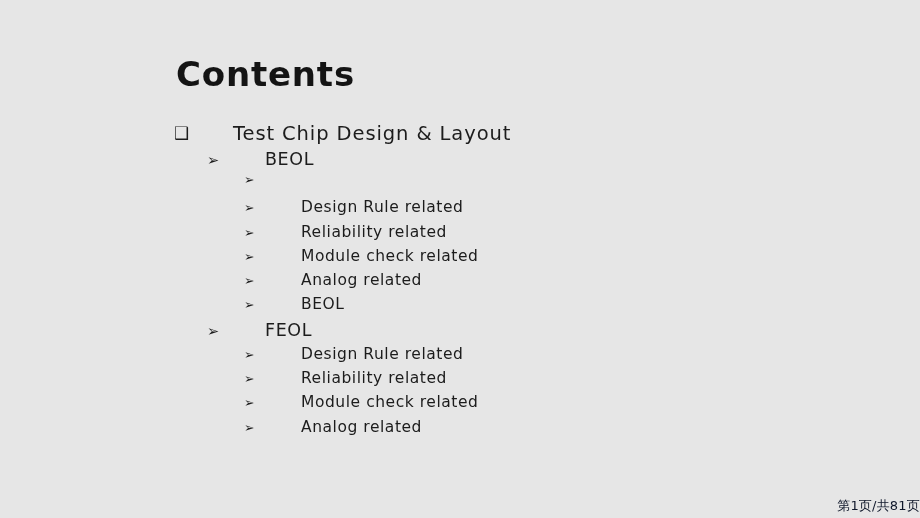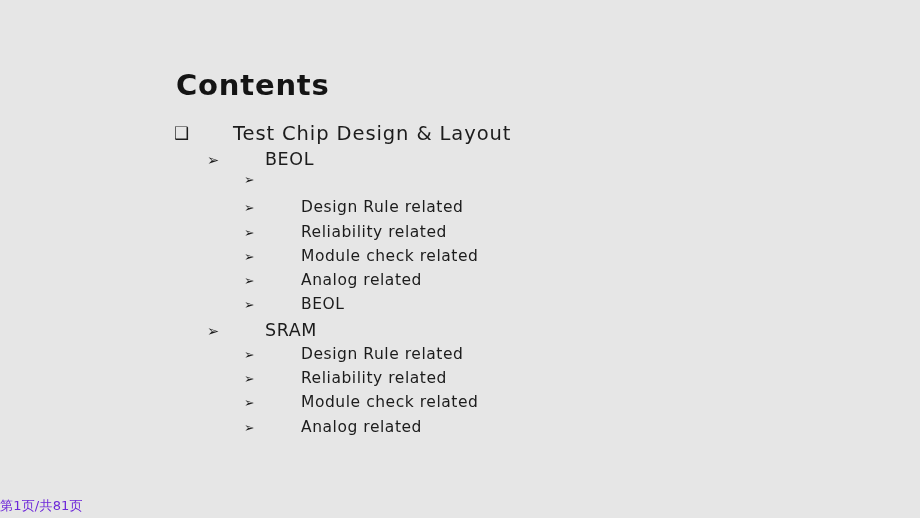--- a/index.html
+++ b/index.html
@@ -17,22 +17,22 @@
 
   .slide {
     position: absolute;
     inset: 0;
   }
 
   
   .slide-title {
     position: absolute;
     left: 176px;
-    top: 70px;
-    font-size: 29px;
+    top: 56px;
+    font-size: 34px;
     font-weight: bold;
     color: #141414;
     letter-spacing: 0.8px;
     line-height: 1.1;
     white-space: nowrap;
   }
 
   
   .outline {
     position: absolute;
@@ -99,23 +99,23 @@
     font-size: 12.5px;
     line-height: 1;
   }
 
   
   .footer {
     position: absolute;
     left: 0;
     right: 0;
     top: 497px;
-    text-align: left;
+    text-align: right;
     font-size: 13px;
-    color: #6d28d9;
+    color: #0f172a;
     letter-spacing: 0.2px;
   }
 </style>
 </head>
 <body>
 
 <div class="slide">
 
   <div class="slide-title">Contents</div>
 
@@ -146,21 +146,21 @@
       <div class="item lvl3">
         <span class="bullet">➢</span>
         <span class="label">Analog related</span>
       </div>
       <div class="item lvl3">
         <span class="bullet">➢</span>
         <span class="label">BEOL</span>
       </div>
       <div class="item lvl2">
         <span class="bullet">➢</span>
-        <span class="label">SRAM</span>
+        <span class="label">FEOL</span>
       </div>
       <div class="item lvl3">
         <span class="bullet">➢</span>
         <span class="label">Design Rule related</span>
       </div>
       <div class="item lvl3">
         <span class="bullet">➢</span>
         <span class="label">Reliability related</span>
       </div>
       <div class="item lvl3">

